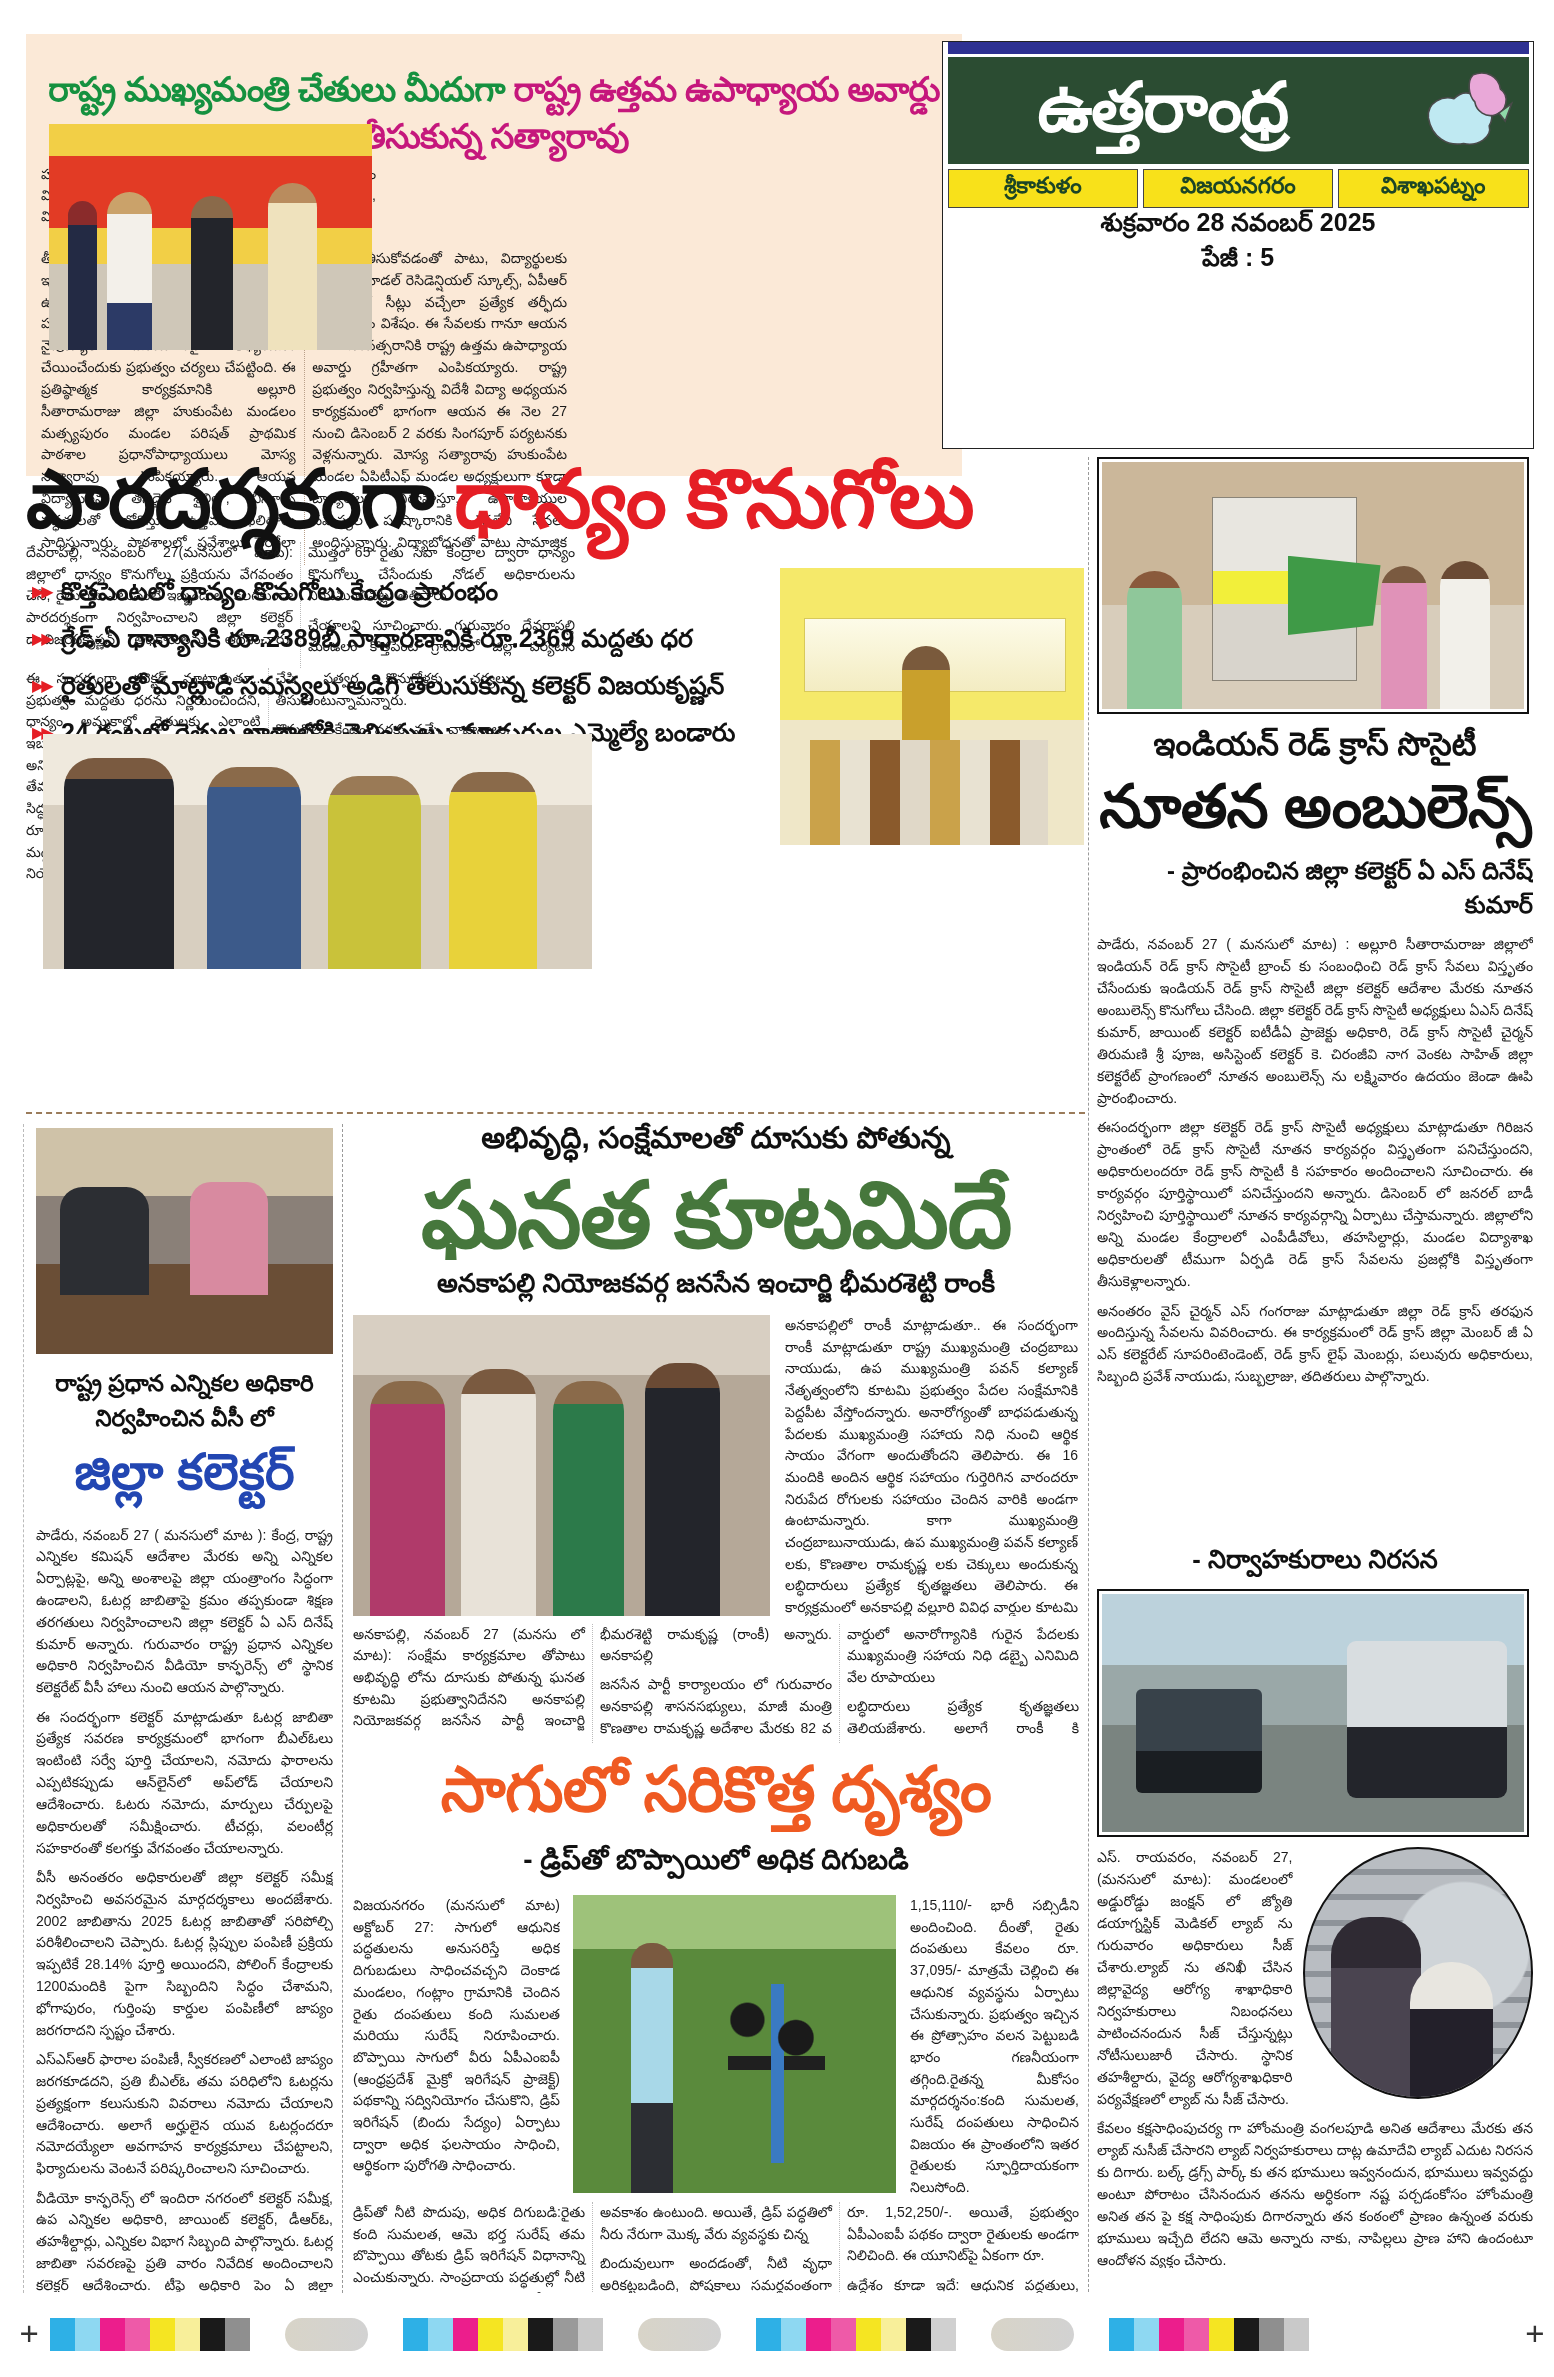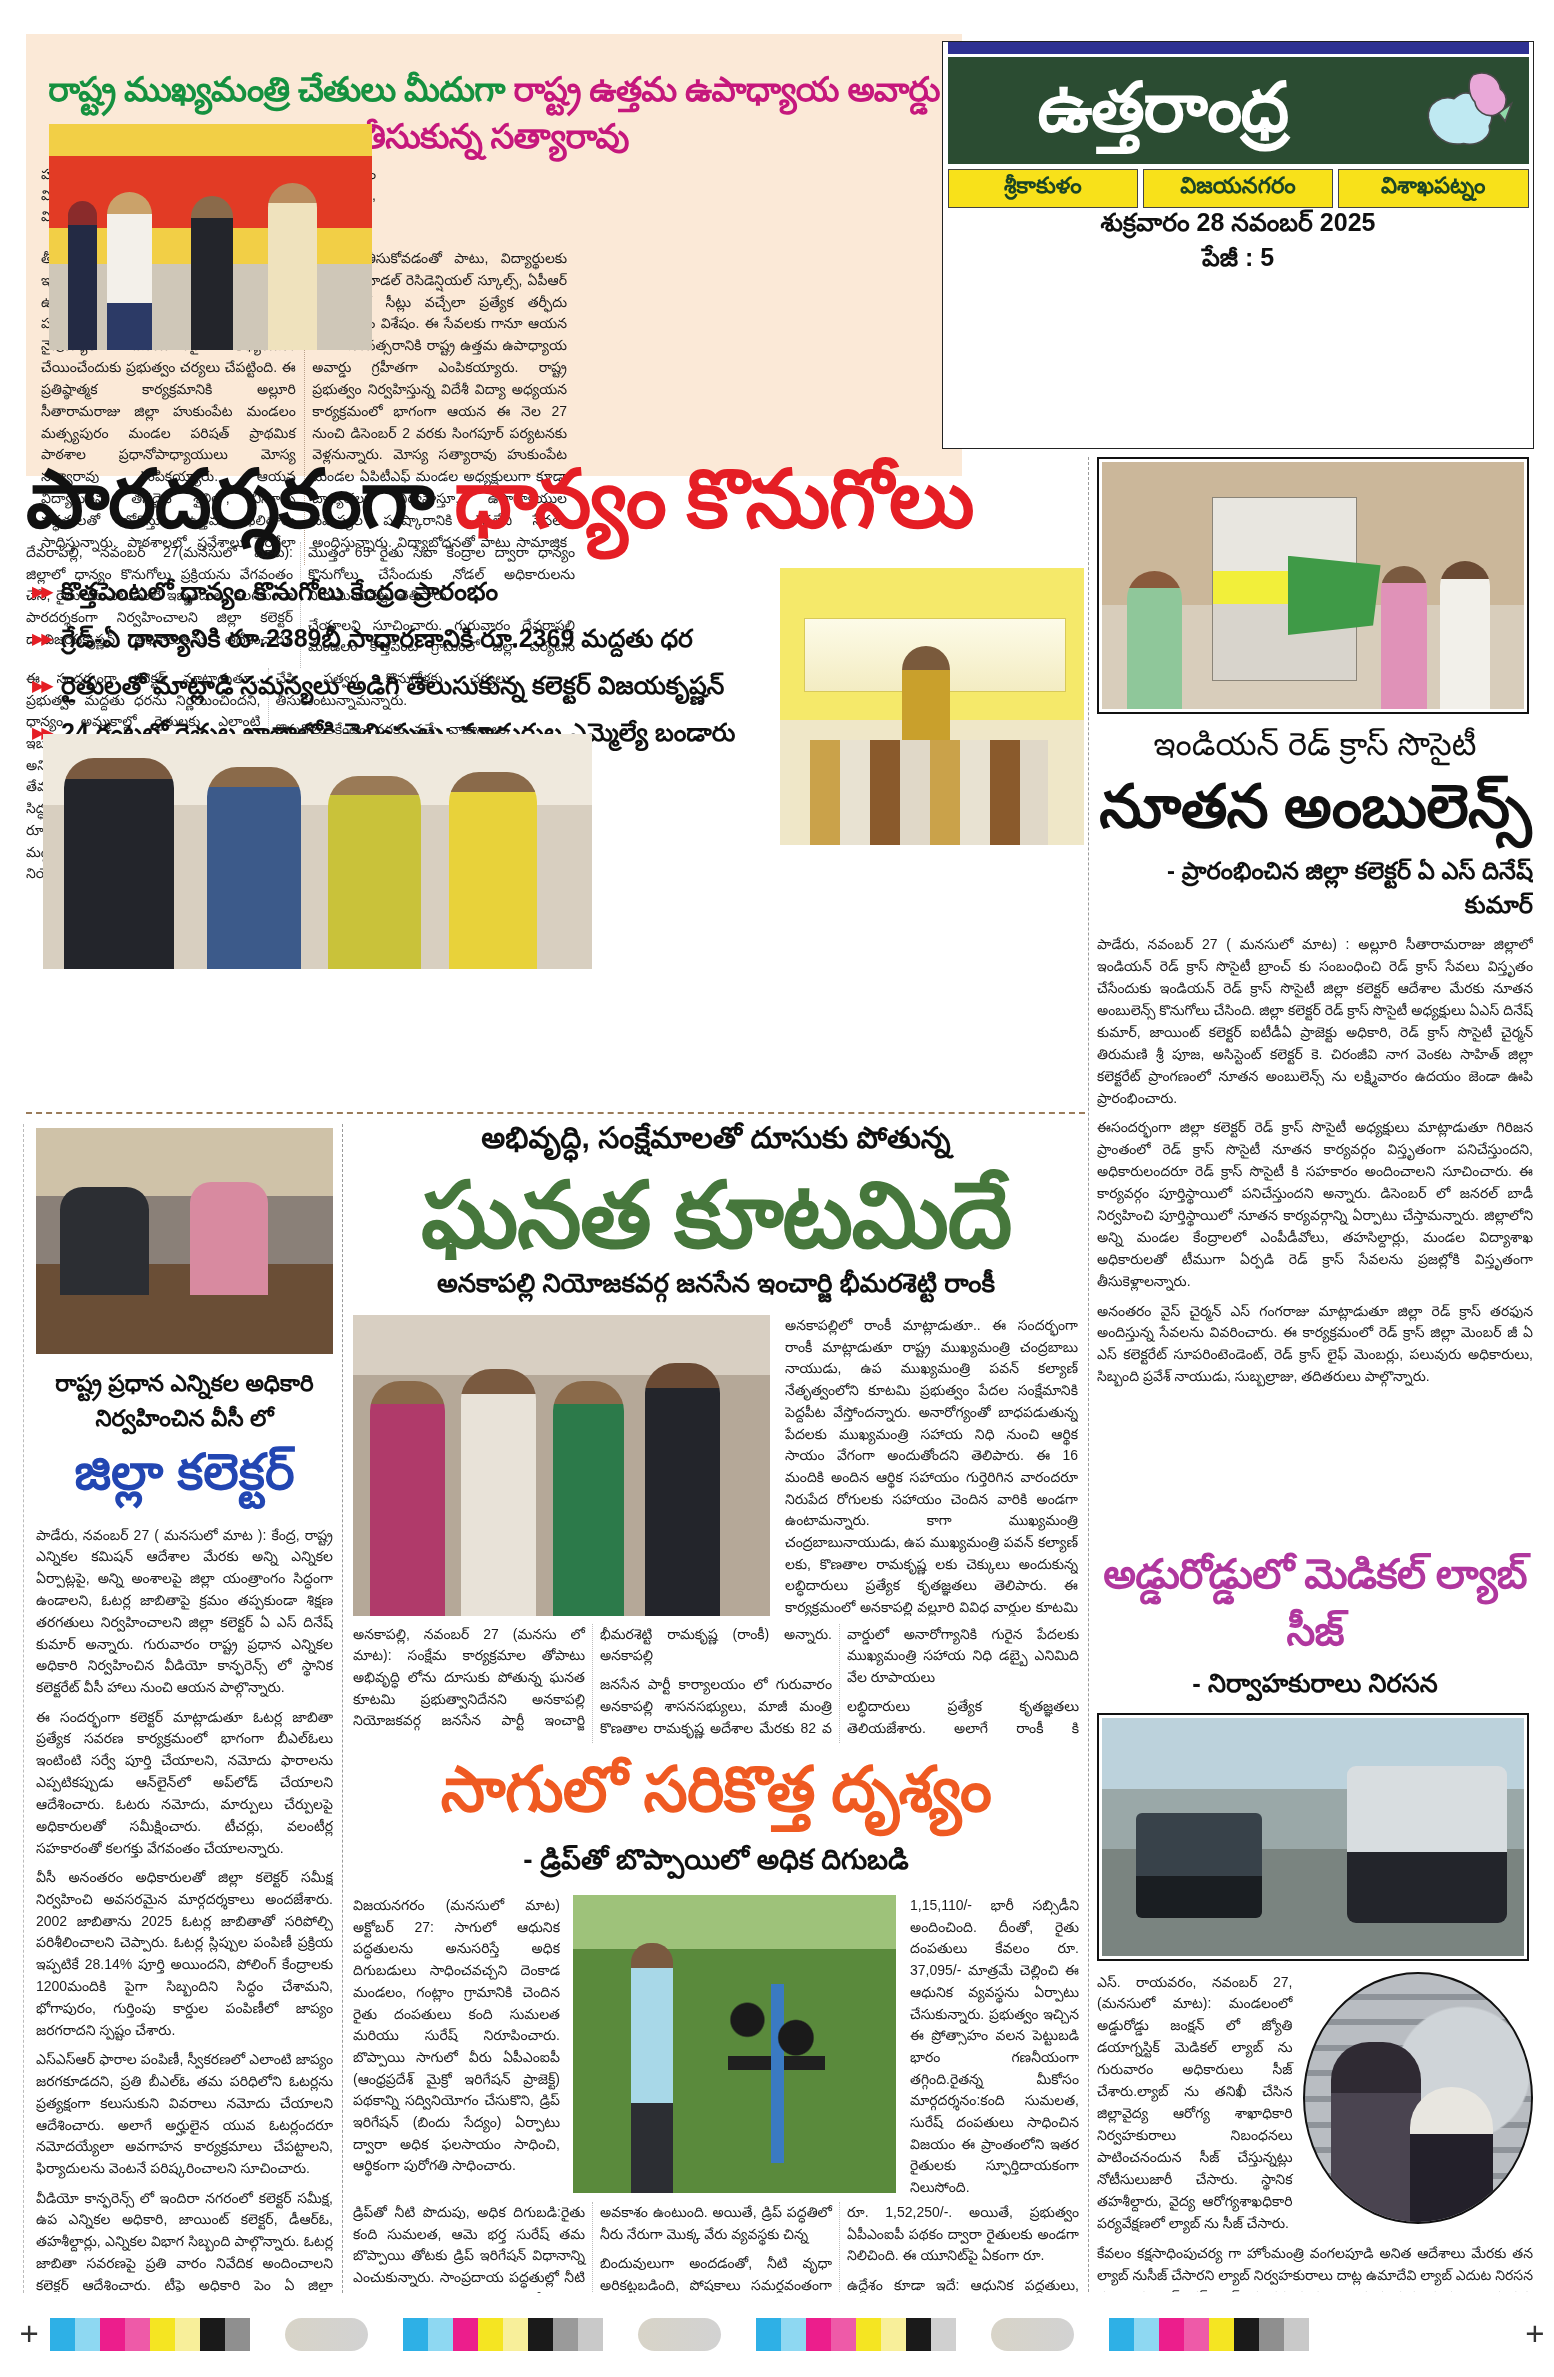--- a/index.html
+++ b/index.html
@@ -88,21 +88,21 @@
   .sagu-row{position:relative;height:298px;}
   .sagu-c1{position:absolute;left:0;top:0;width:207px;height:298px;font-size:14px;line-height:1.55;overflow:hidden;}
   .farm-photo{position:absolute;left:220px;top:0;width:323px;height:298px;}
   .sagu-c2{position:absolute;left:557px;top:0;width:169px;height:298px;font-size:14px;line-height:1.55;overflow:hidden;}
   .sagu-bottom{margin-top:9px;height:156px;column-count:3;column-gap:15px;column-rule:0.8px dotted #bbb;
                font-size:14px;line-height:1.55;overflow:hidden;}
 
   
   .rail{left:1097px;top:457px;width:436px;height:1835px;overflow:hidden;}
   .amb-photo{width:432px;height:257px;border:2.3px solid #111;background:#fff;padding:3px;box-sizing:border-box;}
-  .amb-kick{text-align:center;font-size:32px;font-weight:normal;color:#111;margin-top:12px;}
+  .amb-kick{text-align:center;font-size:32px;font-weight:bold;color:#111;margin-top:12px;}
   .amb-head{text-align:center;font-size:60px;font-weight:bold;color:#111;letter-spacing:-0.8px;margin:1.5px 0;}
   .amb-sub{text-align:right;font-size:24px;font-weight:bold;color:#111;margin-bottom:9px;}
   .rail .body{font-size:14px;line-height:1.57;height:606px;overflow:hidden;}
   .lab-head{text-align:center;font-size:41px;font-weight:bold;color:#b0379e;letter-spacing:-0.8px;margin-top:10.5px;}
   .lab-sub{text-align:center;font-size:25.6px;font-weight:bold;color:#111;margin:4.5px 0 9px 0;}
   .lab-photo{width:432px;height:248px;border:2.3px solid #111;padding:3px;box-sizing:border-box;}
   .lab-body{margin-top:10.5px;font-size:14px;line-height:1.57;overflow:hidden;height:421px;}
   .oval{float:right;width:226px;height:248px;border:2.3px solid #111;border-radius:50%;margin:0 0 6px 10.5px;
         background:radial-gradient(circle at 70% 40%,#cfd4d8 0 30%,transparent 31%),
                    repeating-linear-gradient(180deg,#b9bdc2 0 19.6px,#8e9399 19.6px 25.6px);position:relative;overflow:hidden;}
@@ -314,21 +314,20 @@
       </div>
     </div>
     <div class="amb-kick">ఇండియన్ రెడ్ క్రాస్ సొసైటీ</div>
     <div class="amb-head">నూతన అంబులెన్స్</div>
     <div class="amb-sub">- ప్రారంభించిన జిల్లా కలెక్టర్ ఏ ఎస్ దినేష్ కుమార్</div>
     <div class="body jt">
       <p>పాడేరు, నవంబర్ 27 ( మనసులో మాట) : అల్లూరి సీతారామరాజు జిల్లాలో ఇండియన్ రెడ్ క్రాస్ సొసైటీ బ్రాంచ్ కు సంబంధించి రెడ్ క్రాస్ సేవలు విస్తృతం చేసేందుకు ఇండియన్ రెడ్ క్రాస్ సొసైటీ జిల్లా కలెక్టర్ ఆదేశాల మేరకు నూతన అంబులెన్స్ కొనుగోలు చేసింది. జిల్లా కలెక్టర్ రెడ్ క్రాస్ సొసైటీ అధ్యక్షులు ఏఎస్ దినేష్ కుమార్, జాయింట్ కలెక్టర్ ఐటీడీఏ ప్రాజెక్టు అధికారి, రెడ్ క్రాస్ సొసైటీ చైర్మన్ తిరుమణి శ్రీ పూజ, అసిస్టెంట్ కలెక్టర్ కె. చిరంజీవి నాగ వెంకట సాహిత్ జిల్లా కలెక్టరేట్ ప్రాంగణంలో నూతన అంబులెన్స్ ను లక్ష్మివారం ఉదయం జెండా ఊపి ప్రారంభించారు.</p>
       <p>ఈసందర్భంగా జిల్లా కలెక్టర్ రెడ్ క్రాస్ సొసైటీ అధ్యక్షులు మాట్లాడుతూ గిరిజన ప్రాంతంలో రెడ్ క్రాస్ సొసైటీ నూతన కార్యవర్గం విస్తృతంగా పనిచేస్తుందని, అధికారులందరూ రెడ్ క్రాస్ సొసైటీ కి సహకారం అందించాలని సూచించారు. ఈ కార్యవర్గం పూర్తిస్థాయిలో పనిచేస్తుందని అన్నారు. డిసెంబర్ లో జనరల్ బాడీ నిర్వహించి పూర్తిస్థాయిలో నూతన కార్యవర్గాన్ని ఏర్పాటు చేస్తామన్నారు. జిల్లాలోని అన్ని మండల కేంద్రాలలో ఎంపీడీవోలు, తహసిల్దార్లు, మండల విద్యాశాఖ అధికారులతో టీముగా ఏర్పడి రెడ్ క్రాస్ సేవలను ప్రజల్లోకి విస్తృతంగా తీసుకెళ్లాలన్నారు.</p>
       <p>అనంతరం వైస్ చైర్మన్ ఎస్ గంగరాజు మాట్లాడుతూ జిల్లా రెడ్ క్రాస్ తరఫున అందిస్తున్న సేవలను వివరించారు. ఈ కార్యక్రమంలో రెడ్ క్రాస్ జిల్లా మెంబర్ జీ ఏ ఎస్ కలెక్టరేట్ సూపరింటెండెంట్, రెడ్ క్రాస్ లైఫ్ మెంబర్లు, పలువురు అధికారులు, సిబ్బంది ప్రవేశ్ నాయుడు, సుబ్బల్రాజు, తదితరులు పాల్గొన్నారు.</p>
     </div>
-    <div class="lab-head">అడ్డురోడ్డులో మెడికల్ ల్యాబ్ సీజ్</div>
     <div class="lab-sub">- నిర్వాహకురాలు నిరసన</div>
     <div class="lab-photo">
       <div class="ph rel ph-lab" style="width:100%;height:100%;"></div>
     </div>
     <div class="lab-body jt">
       <div class="oval"></div>
       <p>ఎస్. రాయవరం, నవంబర్ 27, (మనసులో మాట): మండలంలో అడ్డురోడ్డు జంక్షన్ లో జ్యోతి డయాగ్నస్టిక్ మెడికల్ ల్యాబ్ ను గురువారం అధికారులు సీజ్ చేశారు.ల్యాబ్ ను తనిఖీ చేసిన జిల్లావైద్య ఆరోగ్య శాఖాధికారి నిర్వహకురాలు నిబంధనలు పాటించనందున సీజ్ చేస్తున్నట్లు నోటీసులుజారీ చేసారు. స్థానిక తహశీల్దారు, వైద్య ఆరోగ్యశాఖధికారి పర్యవేక్షణలో ల్యాబ్ ను సీజ్  చేసారు.</p>
       <p>కేవలం కక్షసాధింపుచర్య గా హోంమంత్రి వంగలపూడి అనిత ఆదేశాలు మేరకు తన ల్యాబ్ నుసీజ్ చేసారని ల్యాబ్ నిర్వహకురాలు దాట్ల ఉమాదేవి ల్యాబ్ ఎదుట నిరసన కు దిగారు. బల్క్ డ్రగ్స్ పార్క్ కు తన భూములు ఇవ్వనందున, భూములు ఇవ్వవద్దు అంటూ పోరాటం చేసినందున తనను అర్ధికంగా నష్ట పర్చడంకోసం హోంమంత్రి అనిత తన పై కక్ష సాధింపుకు దిగారన్నారు తన కంఠంలో ప్రాణం ఉన్నంత వరుకు భూములు ఇచ్చేది లేదని ఆమె అన్నారు నాకు, నాపిల్లలు ప్రాణ హాని ఉందంటూ ఆందోళన వ్యక్తం చేసారు.</p>
     </div>
   </div>

